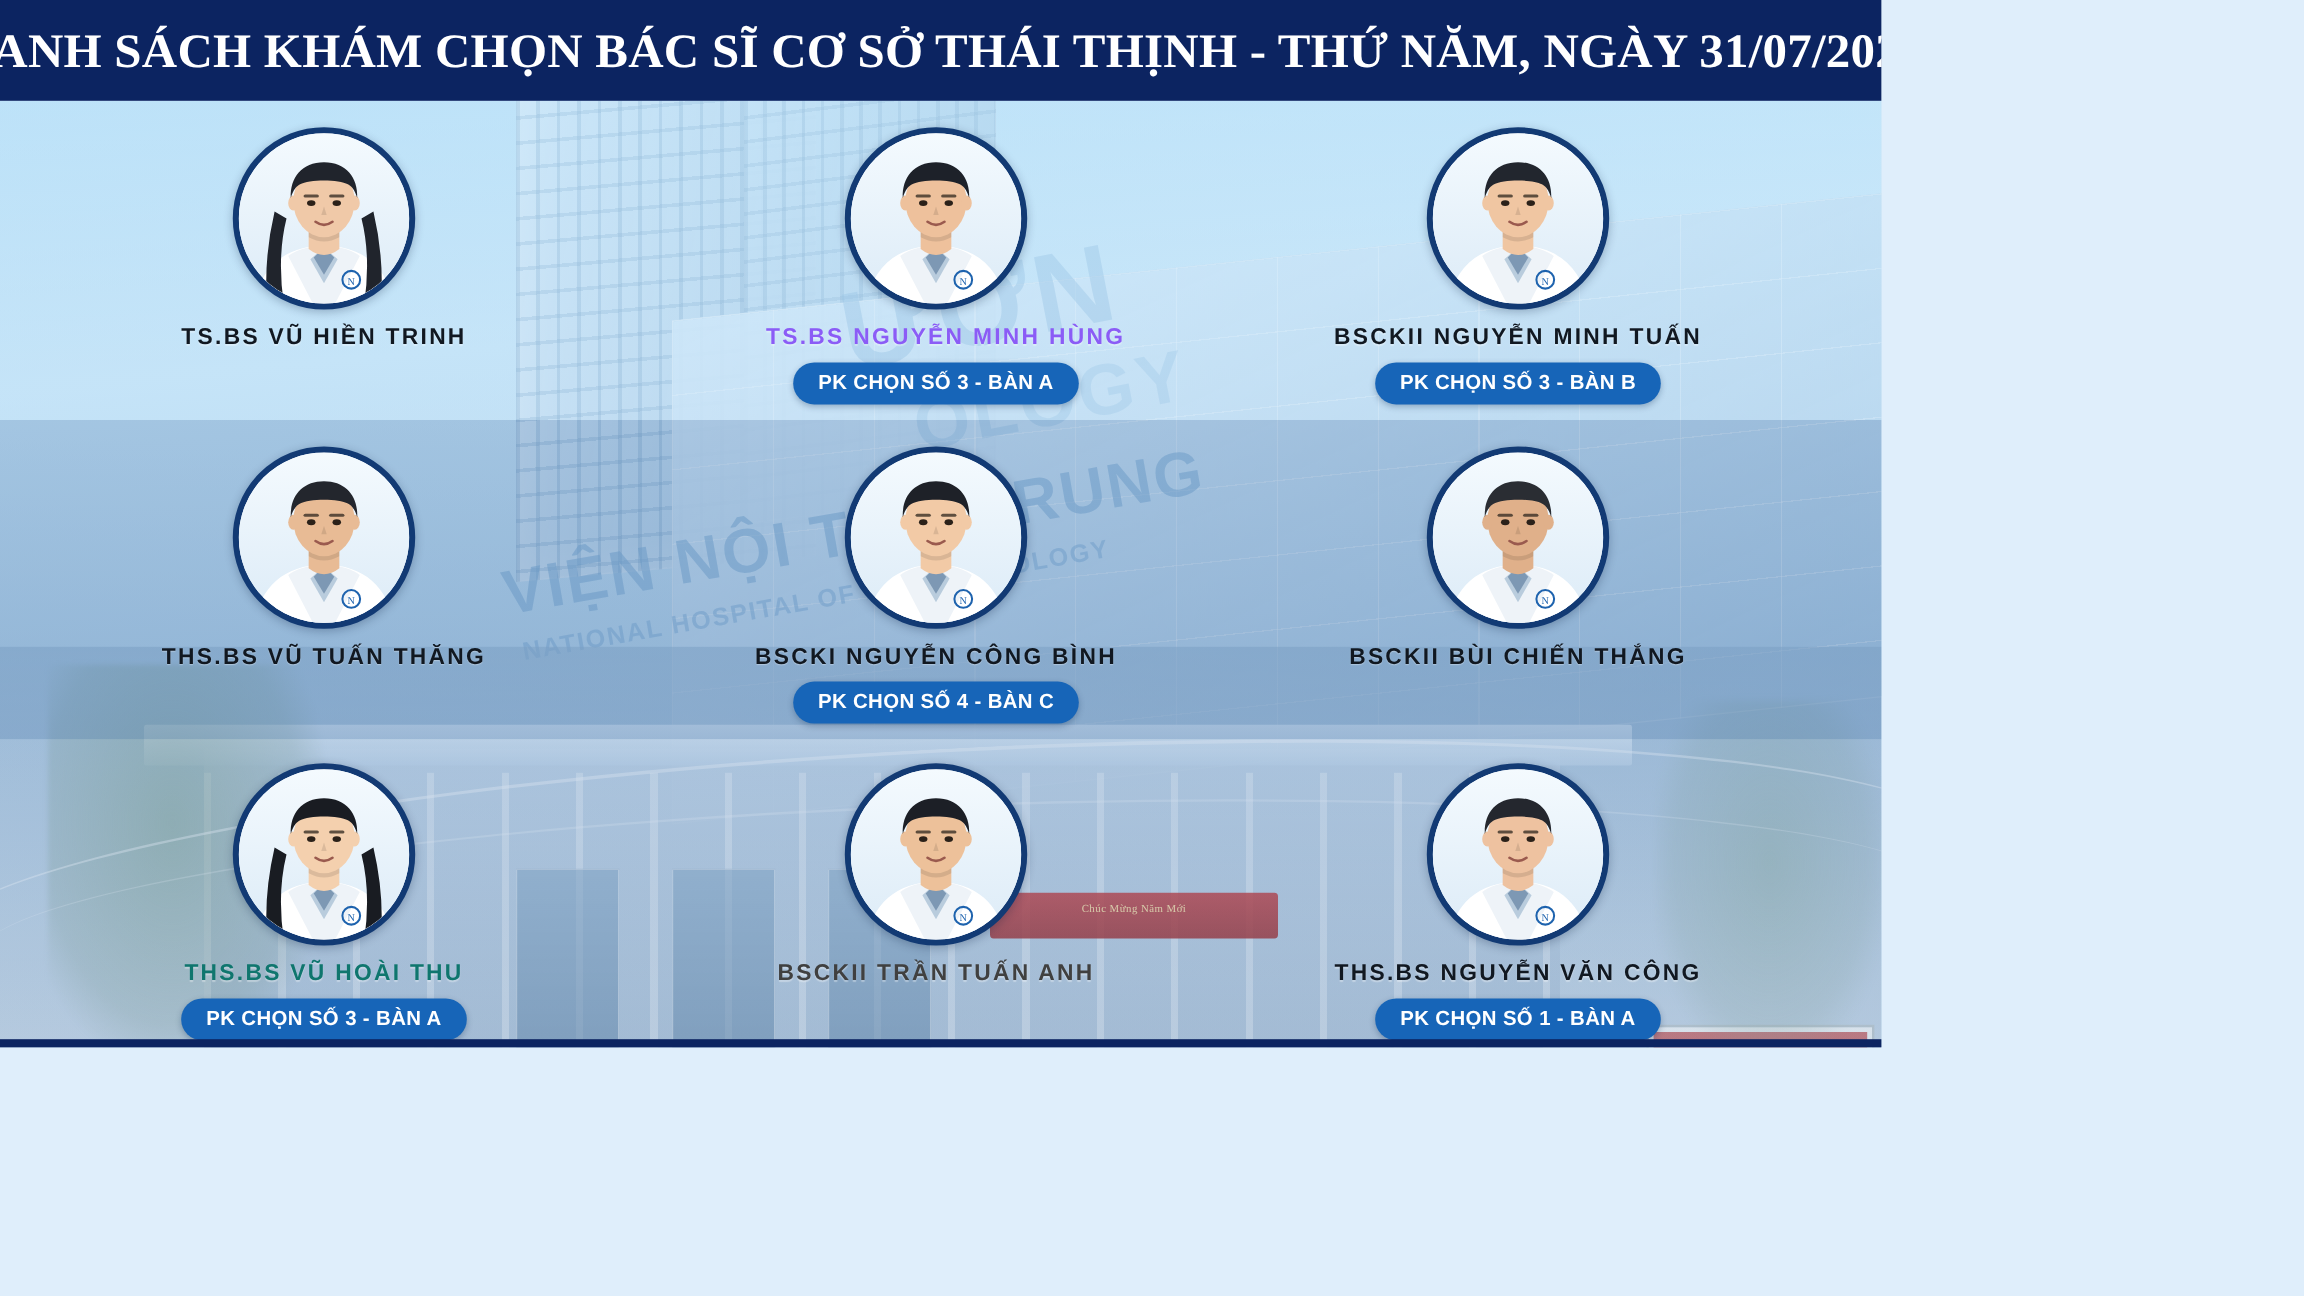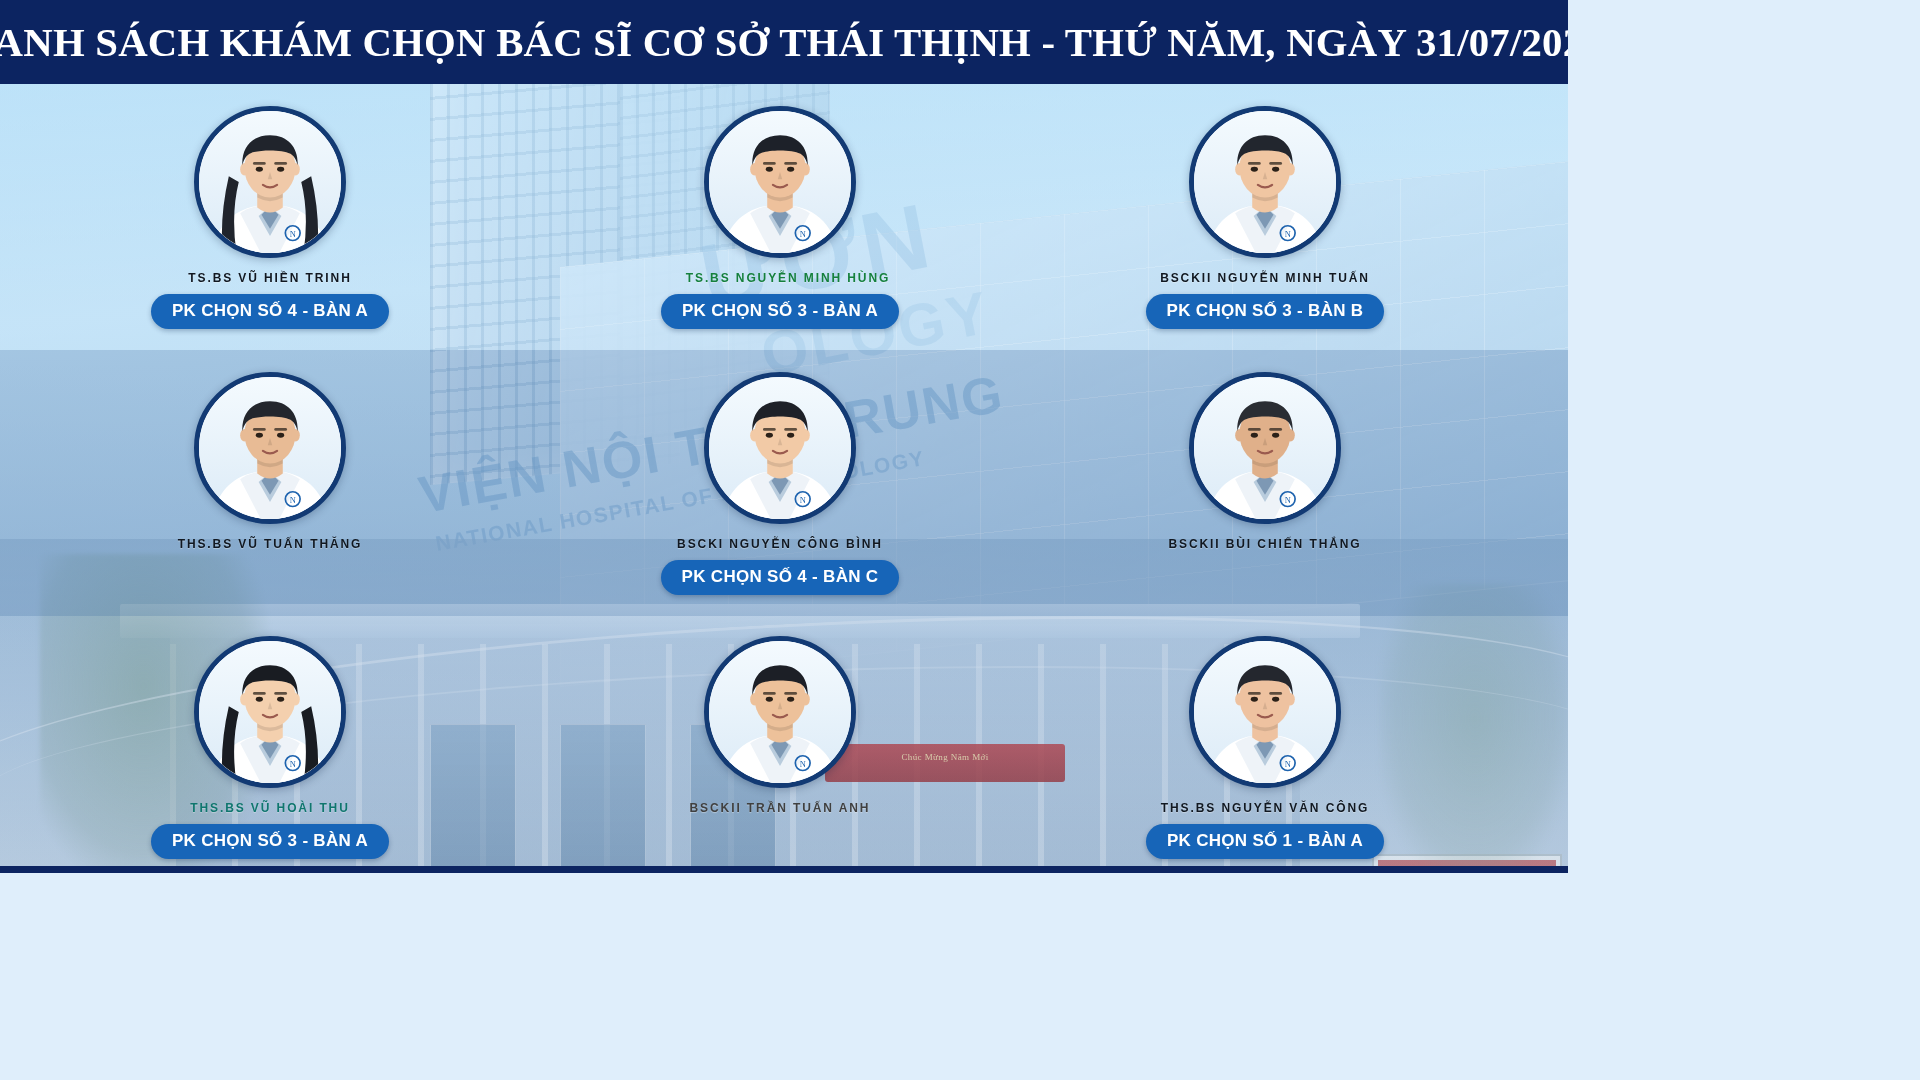--- a/index.html
+++ b/index.html
@@ -202,21 +202,21 @@
     width:152px; height:152px; border-radius:50%;
     border:5px solid #123a74;
     background:#ffffff;
     overflow:hidden;
     position:relative;
     box-shadow:0 2px 8px rgba(10,30,60,.28);
   }
   .avatar svg{ display:block; width:100%; height:100%; }
   .doc-name{
     margin-top:13px;
-    font-size:12px;
+    font-size:19px;
     font-weight:bold;
     letter-spacing:1.9px;
     color:#111821;
     white-space:nowrap;
     font-family:"Liberation Sans", sans-serif;
     text-shadow:0 1px 1px rgba(255,255,255,.35);
   }
   .badge{
     margin-top:9px;
     background:#1765b8;
@@ -315,21 +315,20 @@
     <ellipse cx="57.5" cy="41" rx="2.5" ry="1.7" fill="#2b2119"></ellipse>
 
     <path d="M50 43 l-1.6 5 h3.2 z" fill="rgba(0,0,0,.10)"></path>
     <path d="M45 52 q5 3.6 10 0" stroke="#9a5a4e" stroke-width="1.5" fill="none" stroke-linecap="round"></path>
 
     <circle cx="66" cy="86" r="5.2" fill="none" stroke="#1e63ae" stroke-width="1.2"></circle>
     <text x="66" y="89" font-size="6" fill="#1e63ae" text-anchor="middle" font-family="Liberation Serif, serif">N</text>
   </svg>
         </div>
     <div class="doc-name" style="color: rgb(17, 24, 33);">TS.BS VŨ HIỀN TRINH</div>
-    <div class="badge" style="background: rgb(23, 101, 184);">PK CHỌN SỐ 4 - BÀN A</div>
       </div>
       <div class="card" style="left: 615px; top: 22px;">
     <div class="avatar" style="border-color: rgb(18, 58, 116);">
   <svg viewBox="0 0 100 100" preserveAspectRatio="xMidYMid slice" aria-hidden="true">
     <defs>
       <linearGradient id="bgp1" x1="0" y1="0" x2="0" y2="1">
         <stop offset="0%" stop-color="#f4fafe"></stop>
                 <stop offset="100%" stop-color="#dcebf7"></stop>
       </linearGradient>
     </defs>
@@ -358,21 +357,21 @@
     <ellipse cx="42.5" cy="41" rx="2.5" ry="1.7" fill="#2b2119"></ellipse>
     <ellipse cx="57.5" cy="41" rx="2.5" ry="1.7" fill="#2b2119"></ellipse>
 
     <path d="M50 43 l-1.6 5 h3.2 z" fill="rgba(0,0,0,.10)"></path>
     <path d="M45 52 q5 3.6 10 0" stroke="#9a5a4e" stroke-width="1.5" fill="none" stroke-linecap="round"></path>
 
     <circle cx="66" cy="86" r="5.2" fill="none" stroke="#1e63ae" stroke-width="1.2"></circle>
     <text x="66" y="89" font-size="6" fill="#1e63ae" text-anchor="middle" font-family="Liberation Serif, serif">N</text>
   </svg>
         </div>
-    <div class="doc-name" style="color: #15803d; margin-left: 16px;">TS.BS NGUYỄN MINH HÙNG</div>
+    <div class="doc-name" style="color: #8b5cf6; margin-left: 16px;">TS.BS NGUYỄN MINH HÙNG</div>
     <div class="badge" style="background: rgb(23, 101, 184);">PK CHỌN SỐ 3 - BÀN A</div>
       </div>
       <div class="card" style="left: 1100px; top: 22px;">
     <div class="avatar" style="border-color: rgb(18, 58, 116);">
   <svg viewBox="0 0 100 100" preserveAspectRatio="xMidYMid slice" aria-hidden="true">
     <defs>
       <linearGradient id="bgp2" x1="0" y1="0" x2="0" y2="1">
         <stop offset="0%" stop-color="#f4fafe"></stop>
                 <stop offset="100%" stop-color="#dcebf7"></stop>
       </linearGradient>

